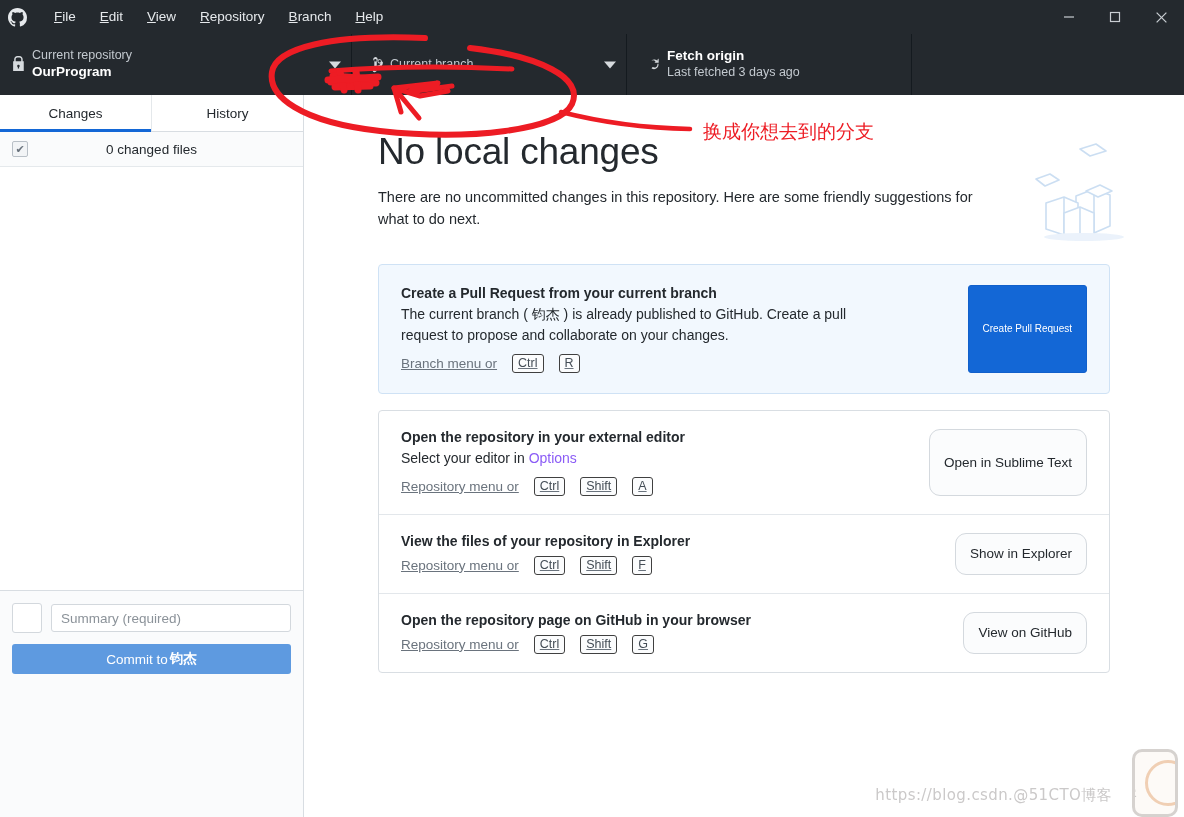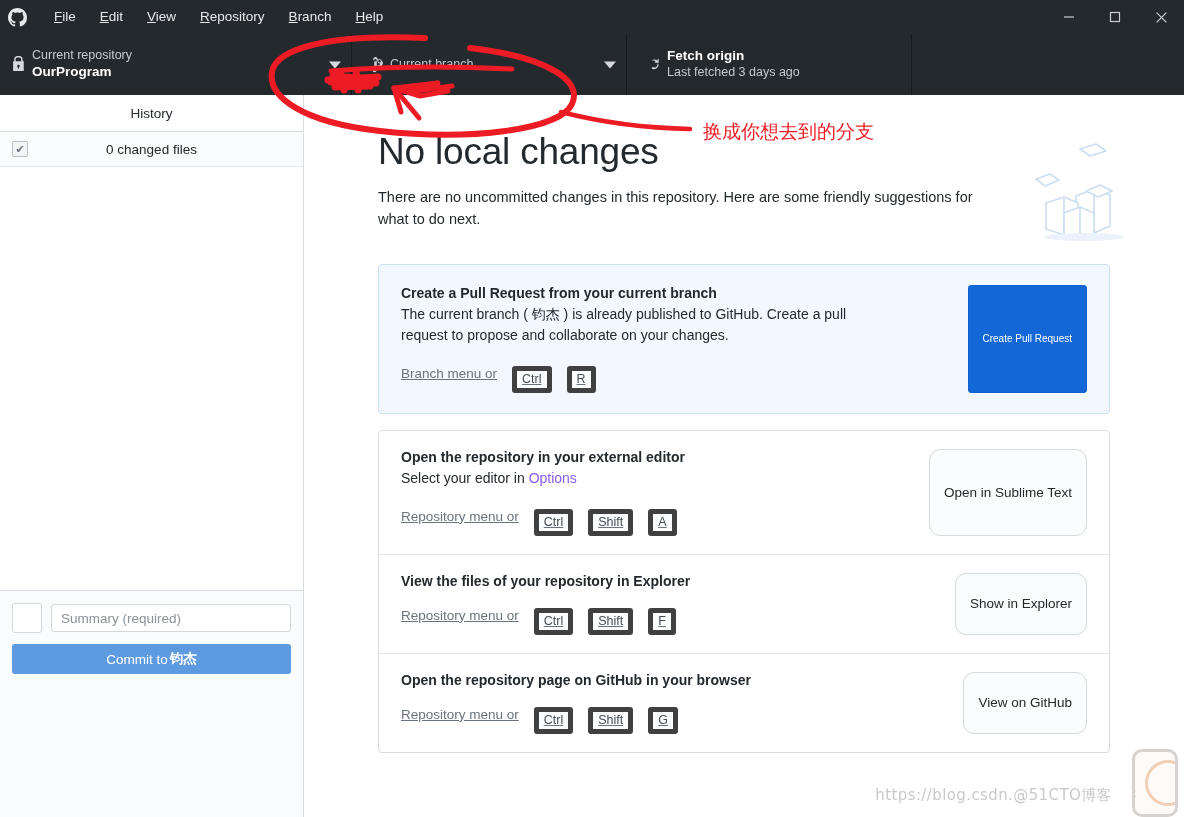--- a/index.html
+++ b/index.html
@@ -317,29 +317,28 @@
     color: #6a737d;
     margin-top: 7px;
     display: flex;
     align-items: center;
     gap: 15px;
     flex-wrap: wrap;
     text-decoration: underline;
   }
   .kbd {
     display: inline-block;
-    border: 5px solid #404040;
+    border: 1px solid #404040;
     border-radius: 3px;
     background: #fbfcfd;
     padding: 0px 5px;
     font-size: 12.5px;
     color: #444d56;
     font-family: "Liberation Sans", sans-serif;
     line-height: 17px;
-    margin-top: 12px;
   }
   .btn-primary {
     background: #1367d6;
     color: #ffffff;
     border: 1px solid #1160cb;
     border-radius: 3px;
     font-size: 10px;
     font-family: "Liberation Sans", sans-serif;
     padding: 8px 14px;
     white-space: nowrap;
@@ -506,20 +505,23 @@
         <span class="tb-sub">Last fetched 3 days ago</span>
       </div>
     </div>
 
     <div class="tb-cell tb-rest"></div>
   </div>
 
   <div class="sidebar">
 
     <div class="tabs">
+      <div class="tab active">
+        <span>Changes</span>
+      </div>
       <div class="tab">
         <span>History</span>
       </div>
     </div>
 
     <div class="changed-row">
       <div class="chk">✔</div>
       <div class="changed-label">0 changed files</div>
     </div>
 

